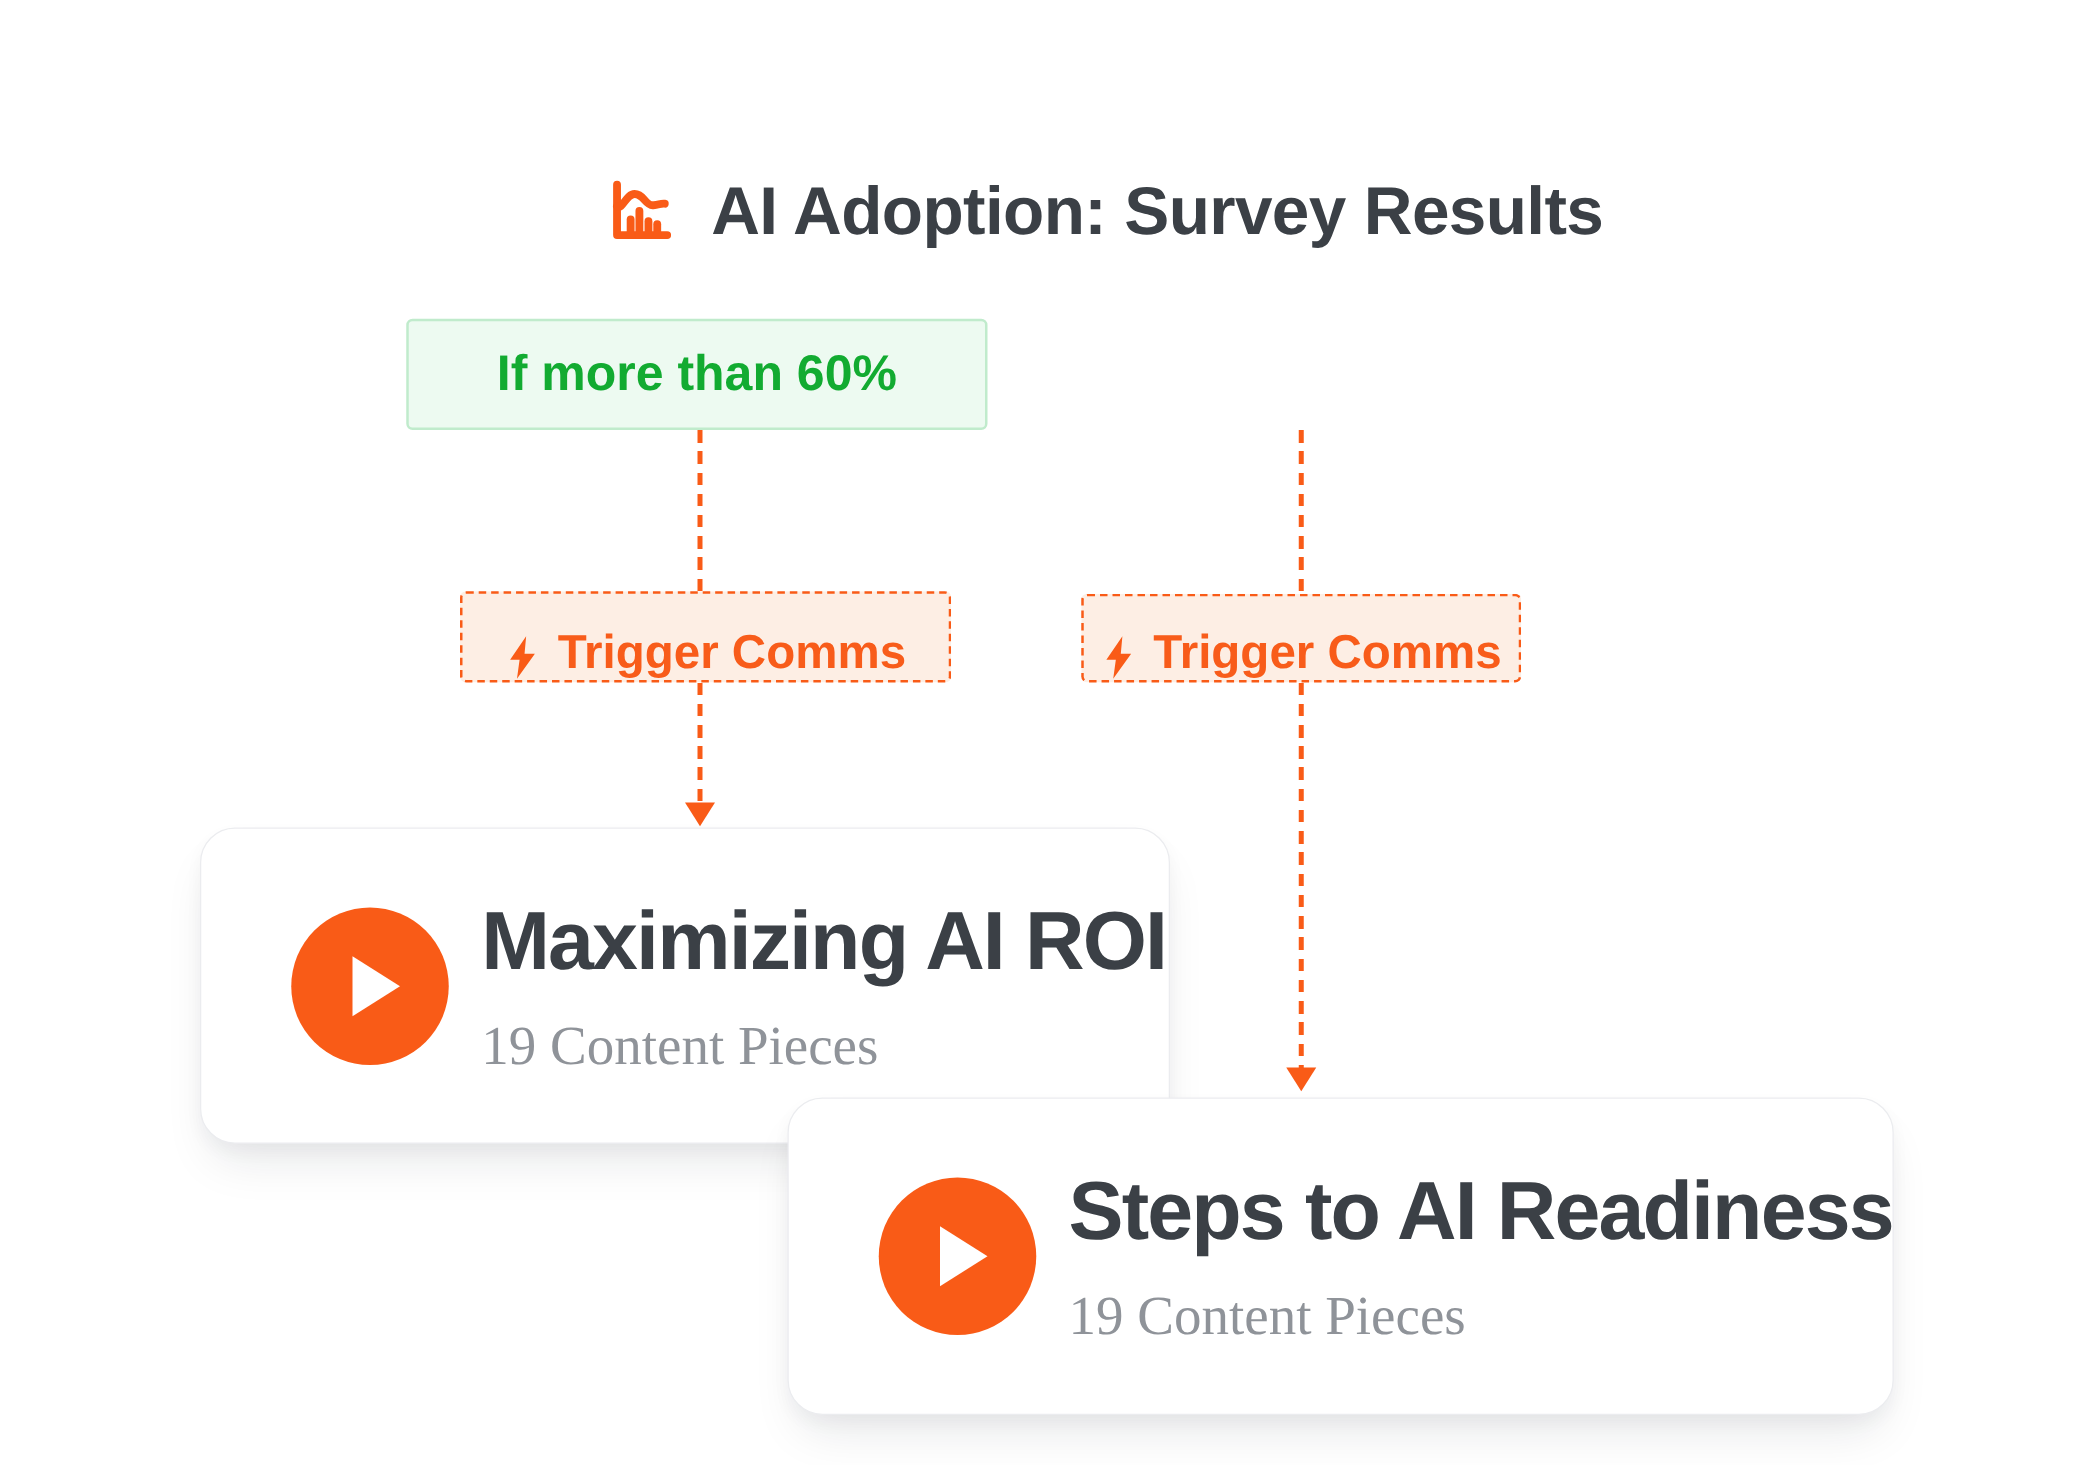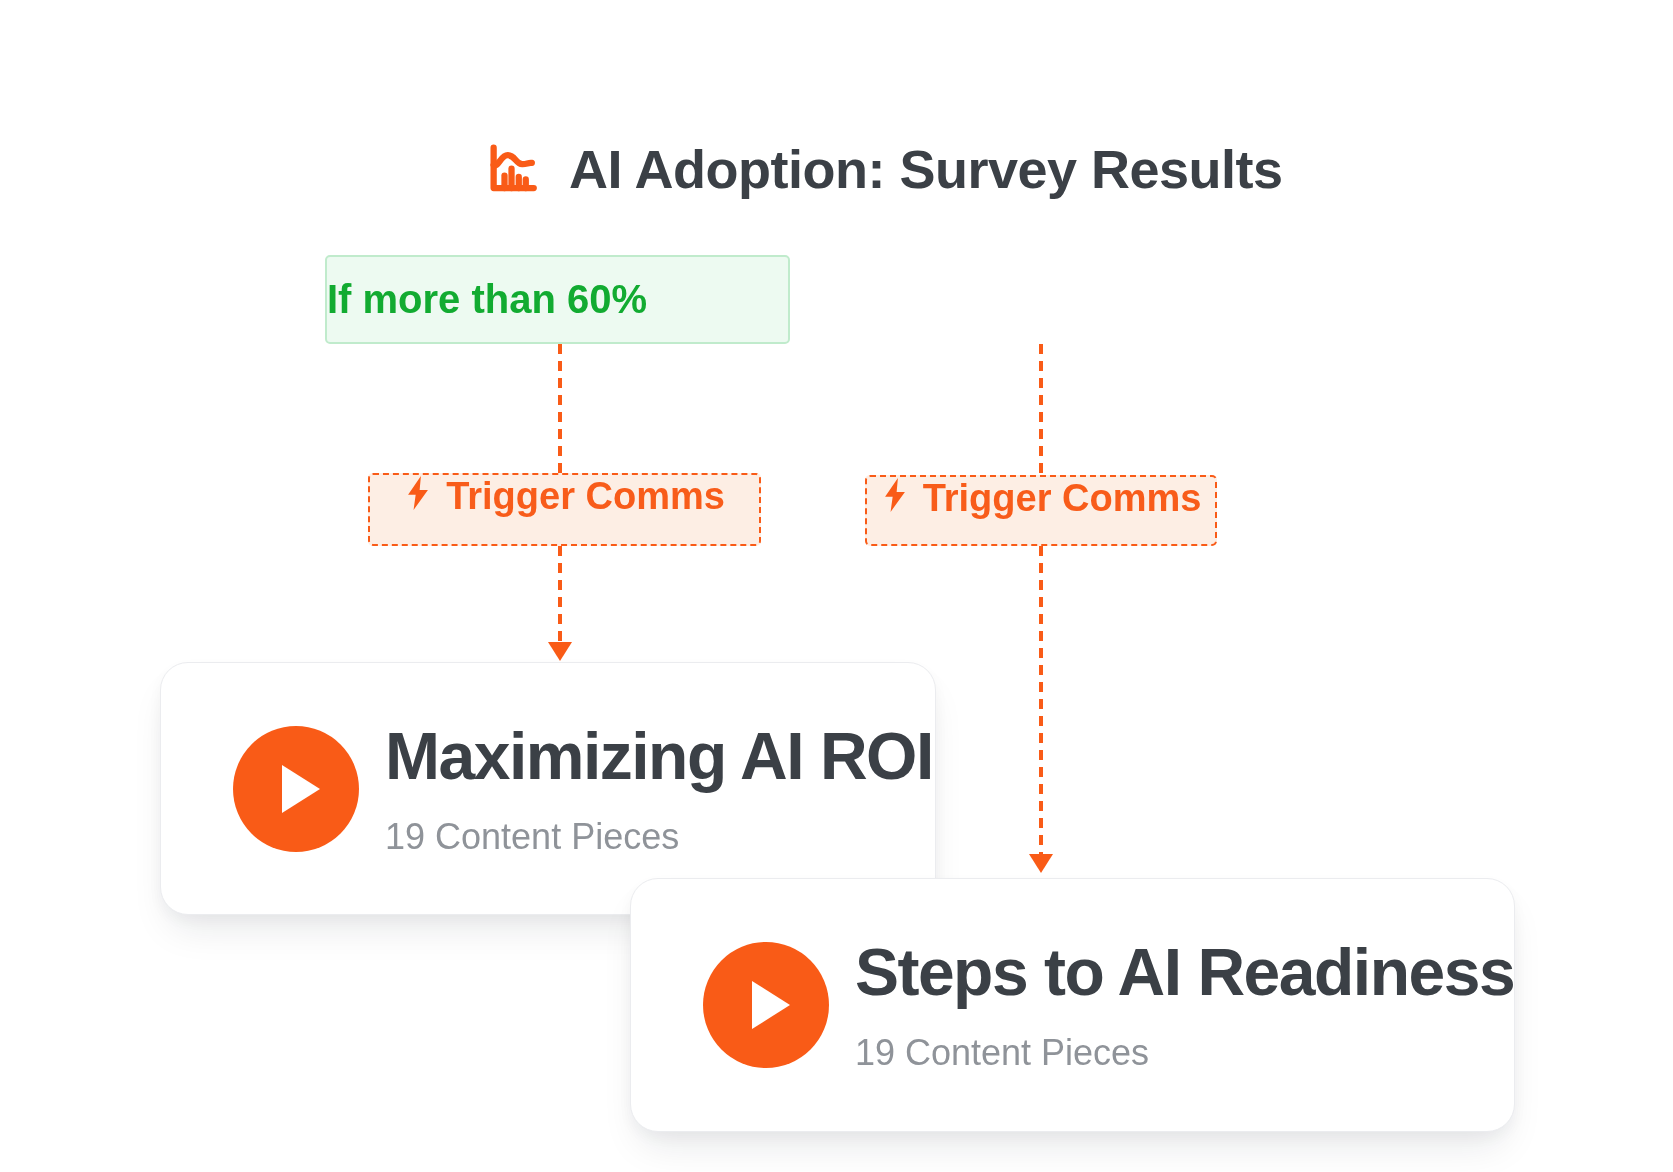--- a/index.html
+++ b/index.html
@@ -31,20 +31,21 @@
     white-space: nowrap;
   }
 
   
   .condition {
     position: absolute;
     top: 255px;
     height: 89px;
     display: flex;
     align-items: center;
+    justify-content: center;
     border-radius: 5px;
     font-size: 40px;
     font-weight: bold;
     white-space: nowrap;
   }
   .condition.positive {
     left: 325px; width: 465px;
     background: #edfaf1;
     border: 2px solid #c0ebcc;
     color: #12ab31;
@@ -78,21 +79,21 @@
     border-right: 12px solid transparent;
     border-top: 19px solid #f95b17;
   }
   .arrowhead.left  { left: 548px;  top: 642px; }
   .arrowhead.right { left: 1029px; top: 854px; }
 
   
   .trigger {
     position: absolute;
     display: flex;
-    align-items: flex-start;
+    align-items: flex-end;
     justify-content: center;
     gap: 14px;
     background: #fdeee4;
     border: 2.5px dashed #f95b17;
     border-radius: 5px;
     color: #f85c1a;
     font-size: 38px;
     font-weight: bold;
     white-space: nowrap;
     cursor: pointer;
@@ -138,25 +139,26 @@
   .card-text { display: flex; flex-direction: column; }
   .card-title {
     font-size: 66px;
     font-weight: bold;
     color: #3b4046;
     letter-spacing: -1.5px;
     white-space: nowrap;
     line-height: 1.0;
   }
   .card-sub {
-    font-size: 36px;
+    font-size: 44px;
     color: #8f9399;
     margin-top: 30px;
     white-space: nowrap;
     line-height: 1.0;
+    font-family: Liberation Serif, serif;
   }
 </style>
 </head>
 <body>
 
 <div class="canvas">
 
   <div class="header">
     <svg class="header-icon" viewBox="0 0 24 24">
       <g fill="none" stroke="#f95b17" stroke-width="2.6" stroke-linecap="round" stroke-linejoin="round">

